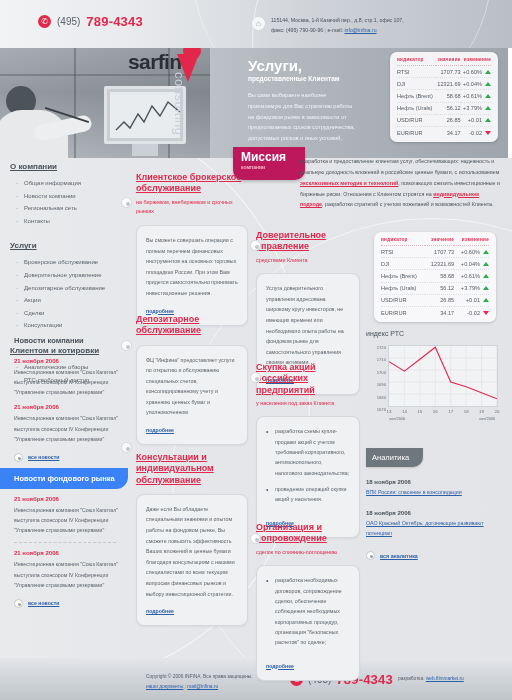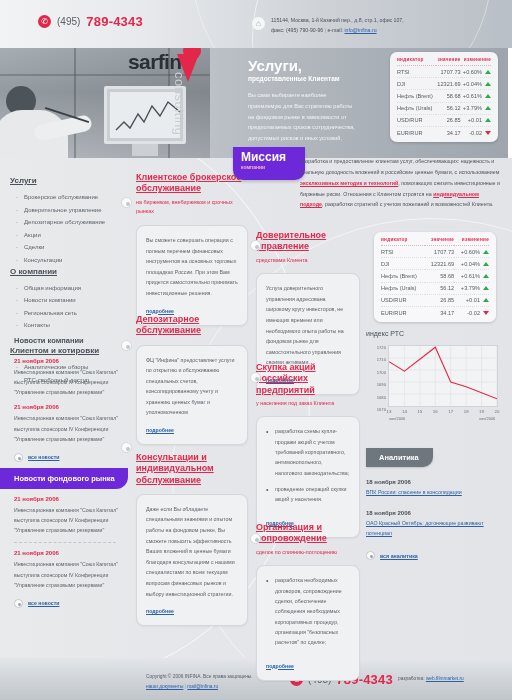--- a/index.html
+++ b/index.html
@@ -135,21 +135,21 @@
     border:1px solid rgba(255,255,255,.7); border-radius:50%;
   }
   .body-wrap .arc2 {
     position:absolute; right:-180px; top:60px; width:520px; height:520px;
     border:1px solid rgba(255,255,255,.55); border-radius:50%;
   }
 
   
   .mission-badge {
     position:absolute; left:233px; top:147px; width:72px; height:33px;
-    background:#6d28d9; border-radius:0 0 10px 10px; z-index:6;
+    background:#be185d; border-radius:0 0 10px 10px; z-index:6;
     box-shadow:0 2px 3px rgba(0,0,0,.18);
   }
   .mission-badge .t1 { color:#fff; font-size:12px; font-weight:bold; padding:3px 0 0 8px; }
   .mission-badge .t2 { color:#f6b7c3; font-size:5px; font-weight:bold; padding-left:8px; }
   .mission-text {
     position:absolute; left:300px; top:156px; width:203px;
     font-size:5.3px; line-height:2.05; color:#4d545b; z-index:6;
   }
   .mission-text a { color:#e3274b; font-weight:bold; text-decoration:underline; }
 
@@ -166,21 +166,21 @@
 
   
   .newsblock { position:absolute; left:0; width:128px; z-index:5; }
   .nb-company { top:330px; }
   .nb-market  { top:468px; }
   .nb-head {
     font-size:7.5px; font-weight:bold; padding:6px 0 6px 14px;
   }
   .nb-head.grey { color:#4a5159; }
   .nb-head.red {
-    background:#6d28d9; color:#ffffff;
+    background:#3b82f6; color:#ffffff;
     border-radius:0 0 12px 0; margin-bottom:6px;
   }
   .nb-body { padding:0 8px 0 14px; }
   .nb-date { font-size:6px; font-weight:bold; color:#e3274b; margin-top:7px; }
   .nb-txt { font-size:5.2px; line-height:1.95; color:#5d646b; margin-top:3px; }
   .nb-divider { border-top:1px dashed #c3c8cd; margin:7px 4px 0 0; }
   .nb-all { margin:9px 0 0 0; display:flex; align-items:center; gap:5px; }
   .dotbtn {
     width:9px; height:9px; border-radius:50%; background:#fff;
     border:1px solid #c3c8cd; display:inline-block; position:relative; flex:0 0 auto;
@@ -228,22 +228,22 @@
   }
   .ylab { position:absolute; right:0; font-size:4.2px; color:#6a7178; transform:translateY(-50%); }
   .ylabs { position:absolute; left:0; top:2px; width:20px; height:62px; }
   .xlabs { position:absolute; left:22px; top:66px; width:110px; height:16px; }
   .xlab { position:absolute; font-size:4.4px; color:#6a7178; transform:translateX(-50%); }
   .xcap { position:absolute; font-size:4px; color:#6a7178; top:7px; transform:translateX(-50%); }
 
   
   .ana { position:absolute; left:366px; top:446px; width:140px; z-index:5; }
   .ana-tab {
-    display:inline-block; background:#6e767e; color:#fff; font-size:7.5px; font-weight:bold;
-    padding:5px 14px 5px 13px; border-radius:0 0 10px 0;
+    display:inline-block; background:#6e767e; color:#fff; font-size:7.5px; font-weight:normal;
+    padding:5px 14px 5px 6px; border-radius:0 0 10px 0;
     box-shadow:0 1px 2px rgba(0,0,0,.15);
   }
   .ana-item { margin-top:12px; }
   .ana-date { font-size:6px; font-weight:bold; color:#4a5159; }
   .ana-link { display:block; margin-top:3px; font-size:5.3px; line-height:1.85;
               color:#2b5fa8; text-decoration:underline; }
   .ana-all { margin-top:13px; display:flex; align-items:center; gap:5px; }
   .ana-all a { font-size:5.3px; color:#2b5fa8; text-decoration:underline; font-weight:bold; }
 
   
@@ -376,37 +376,37 @@
   <div class="mission-text">
     <span>разработка и предоставление клиентам услуг, обеспечивающих:</span>
     <span>надежность и реальную доходность вложений в российские ценные</span>
     <span>бумаги, с использованием </span><a href="#">эксклюзивных методик и технологий</a><span>, помогающих снизить инвестиционные и биржевые риски.</span>
     <span>Отношения с Клиентом строятся на </span><a href="#">индивидуальном подходе</a><span>,</span>
     <span>разработки стратегий с учетом пожеланий и возможностей Клиента.</span>
   </div>
 
   <nav class="nav">
     <div>
+      <h3>О компании</h3>
+      <ul>
+        <li>Общая информация</li>
+        <li>Новости компании</li>
+        <li>Региональная сеть</li>
+        <li>Контакты</li>
+      </ul>
+    </div>
+    <div>
       <h3 class="sp">Услуги</h3>
       <ul>
         <li>Брокерское обслуживание</li>
         <li>Доверительное управление</li>
         <li>Депозитарное обслуживание</li>
         <li>Акции</li>
         <li>Сделки</li>
         <li>Консультации</li>
-      </ul>
-    </div>
-    <div>
-      <h3>О компании</h3>
-      <ul>
-        <li>Общая информация</li>
-        <li>Новости компании</li>
-        <li>Региональная сеть</li>
-        <li>Контакты</li>
       </ul>
     </div>
     <div>
       <h3 class="sp">Клиентом и котировки</h3>
       <ul>
         <li>Аналитические обзоры</li>
         <li>РТС-свободный доступ</li>
       </ul>
     </div>
   </nav>

